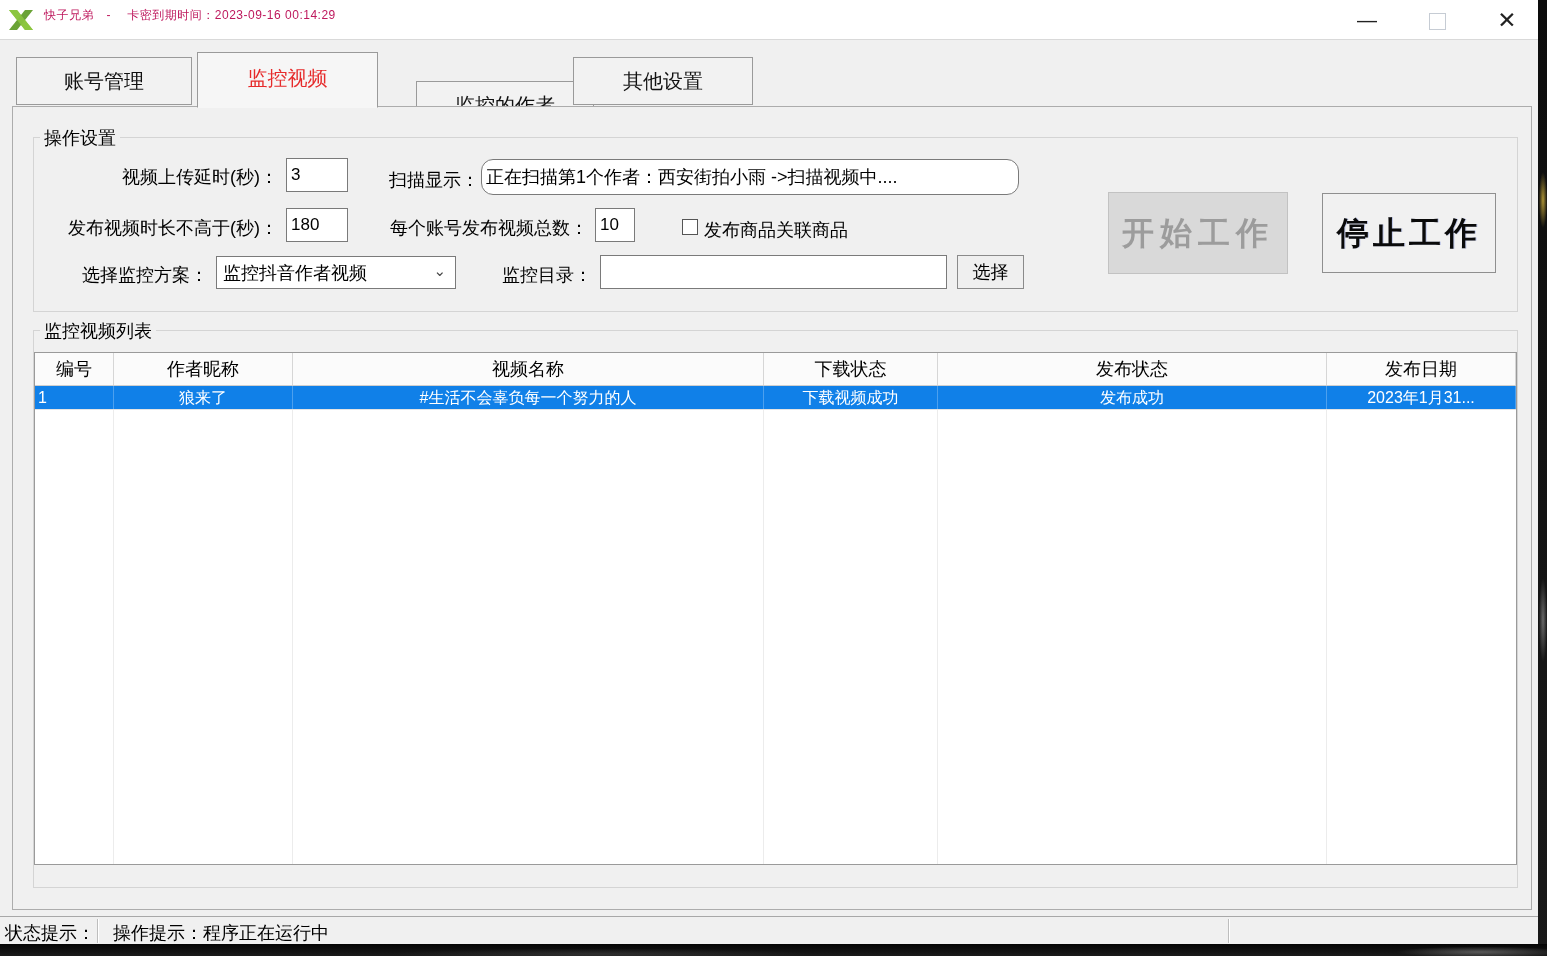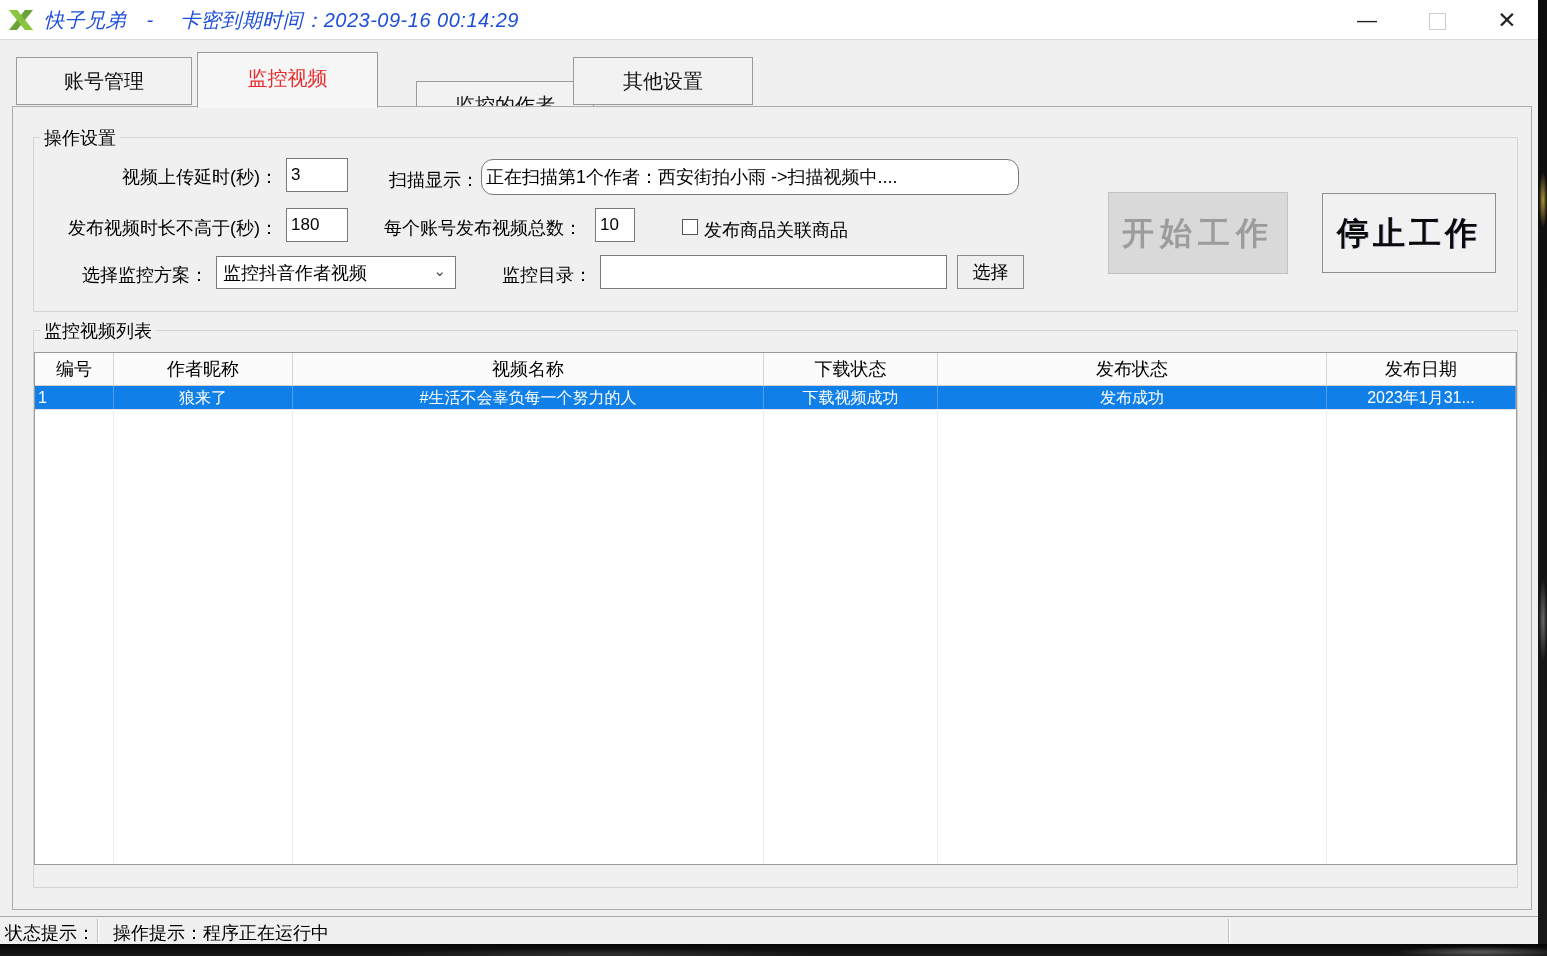--- a/index.html
+++ b/index.html
@@ -18,22 +18,22 @@
       radial-gradient(300px 8px at 600px 10px, rgba(90,90,90,.35), rgba(0,0,0,0) 70%),
       linear-gradient(#050505,#1a1a1a); }
 
   .window { position:absolute; left:0; top:0; width:1538px; height:944px;
     background:#f0f0f0; }
 
   
   .titlebar { position:absolute; left:0; top:0; width:100%; height:40px;
     background:#ffffff; border-bottom:1px solid #d9d9d9; }
   .app-icon { position:absolute; left:7px; top:7px; width:28px; height:26px; }
-  .title-text { position:absolute; left:44px; top:7px; font-size:20px; color:#1d4ed8;
-    letter-spacing:.5px; white-space:pre;font-style:italic; }
+  .title-text { position:absolute; left:44px; top:7px; font-size:12px; color:#be185d;
+    letter-spacing:.5px; white-space:pre; }
   .win-btn { position:absolute; top:0; width:62px; height:40px; text-align:center;
     line-height:40px; font-size:20px; color:#222; cursor:default; }
   .btn-min { left:1336px; }
   .btn-max { left:1406px; }
   .max-glyph { display:inline-block; width:17px; height:17px;
     border:1px solid #c6ccd4; vertical-align:middle; }
   .btn-close { left:1476px; font-size:23px; }
 
   
   .tab { position:absolute; top:57px; height:48px; background:#f2f2f2;
@@ -130,21 +130,21 @@
     <span class="group-label">操作设置</span>
   </div>
 
   <div class="lbl r" style="left:58px; top:165px; width:220px;">视频上传延时(秒)：</div>
   <input class="tbox" style="left: 286px; top: 158px; width: 62px; height: 34px;" value="3">
   <div class="lbl" style="left:389px; top:168px;">扫描显示：</div>
   <input class="tbox" style="left: 481px; top: 159px; width: 538px; height: 36px; font-size: 18px; border-radius: 12px;" value="正在扫描第1个作者：西安街拍小雨 -&gt;扫描视频中....">
 
   <div class="lbl r" style="left:38px; top:216px; width:240px;">发布视频时长不高于(秒)：</div>
   <input class="tbox" style="left: 286px; top: 208px; width: 62px; height: 34px;" value="180">
-  <div class="lbl r" style="left:378px; top:216px; width:210px;text-align:center;">每个账号发布视频总数：</div>
+  <div class="lbl r" style="left:378px; top:216px; width:210px;">每个账号发布视频总数：</div>
   <input class="tbox" style="left: 595px; top: 208px; width: 40px; height: 34px;" value="10">
   <span class="chk" style="left:682px; top:219px;"></span>
   <div class="lbl" style="left:704px; top:218px;">发布商品关联商品</div>
 
   <div class="lbl r" style="left:58px; top:263px; width:150px;">选择监控方案：</div>
   <div class="combo" style="left:216px; top:256px; width:240px; height:33px;">
     <span>监控抖音作者视频</span>
     <span class="chev">⌄</span>
   </div>
   <div class="lbl r" style="left:502px; top:263px; width:90px;">监控目录：</div>

